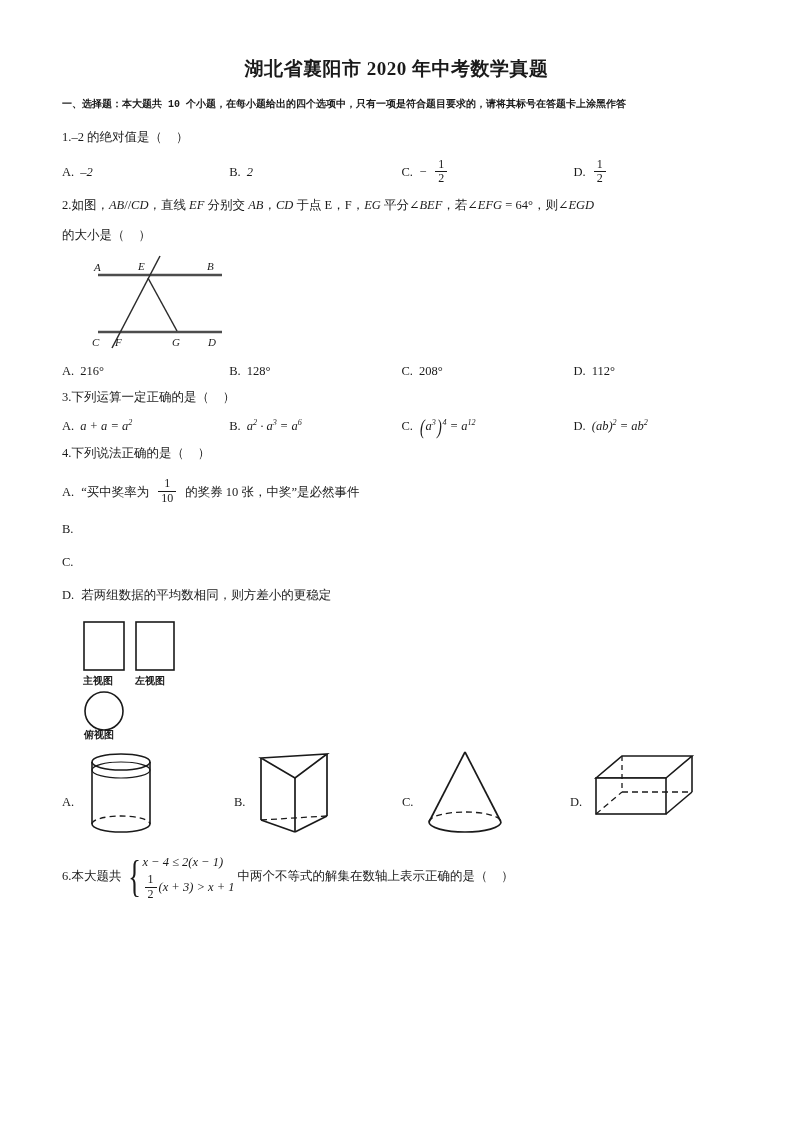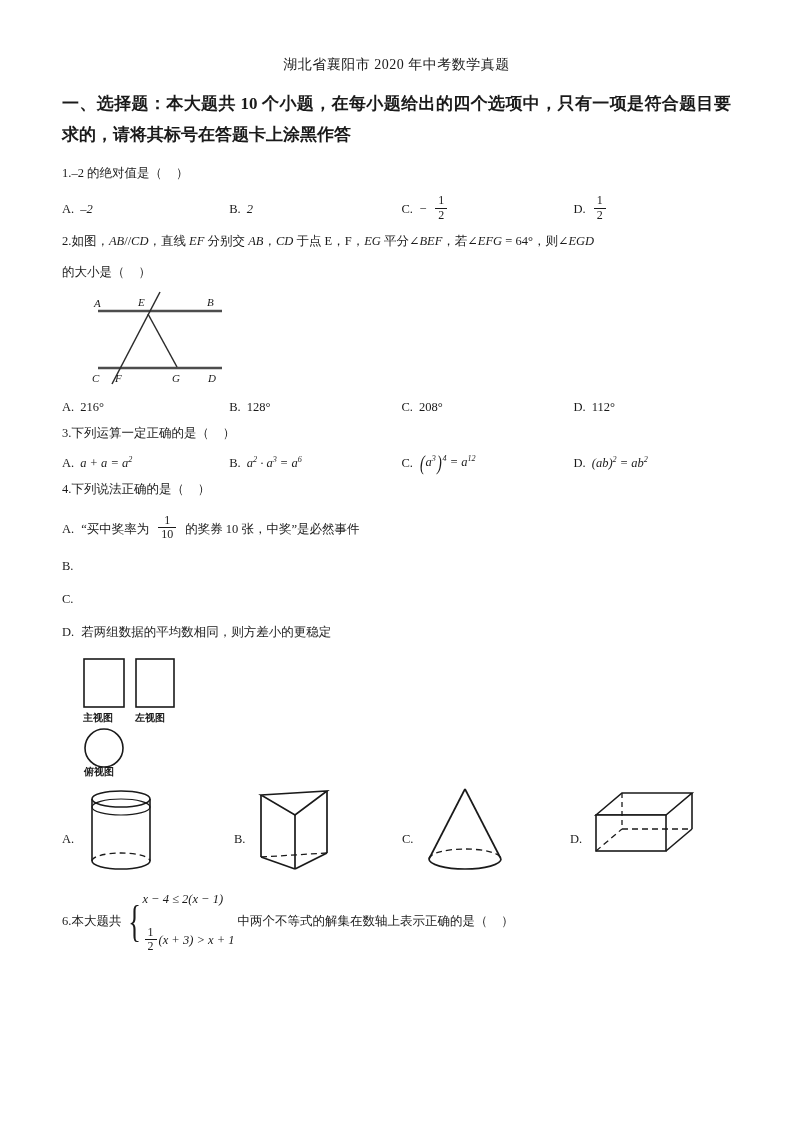--- a/index.html
+++ b/index.html
@@ -16,34 +16,35 @@
   .page {
     position: relative;
     width: 793px;
     height: 1122px;
     padding: 0 62px;
   }
 
   
   .doc-title {
     text-align: center;
-    font-size: 14px;
-    font-weight: normal;
+    font-size: 19px;
+    font-weight: bold;
     letter-spacing: 0.5px;
     margin-top: 56px;
     margin-bottom: 14px;
   }
 
   
   .section-head {
-    font-size: 17px;
+    font-size: 10px;
     font-weight: bold;
     line-height: 1.85;
     text-align: justify;
     margin-bottom: 10px;
+    font-family: Liberation Mono, monospace;
   }
 
   
   .q-stem {
     font-size: 12.5px;
     line-height: 1.95;
     margin: 6px 0 2px 0;
     text-align: left;
   }
   .paren { letter-spacing: 1.5px; }
@@ -116,21 +117,20 @@
     transform: scaleX(0.6);
     display: inline-block;
     margin-right: -3px;
   }
   .sys-lines {
     display: inline-flex;
     flex-direction: column;
     justify-content: flex-end;
     font-size: 12.5px;
     line-height: 1.75;
-    gap: 16px;
   }
 
   
   .fig-geom { margin: 6px 0 4px 18px; }
   .fig-three-view { margin: 10px 0 2px 8px; font-weight: bold; }
   .shapes-row {
     display: flex;
     align-items: flex-end;
     margin: 4px 0 0 0;
   }

